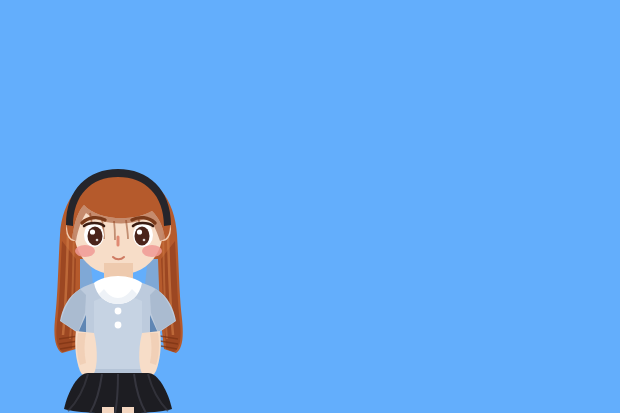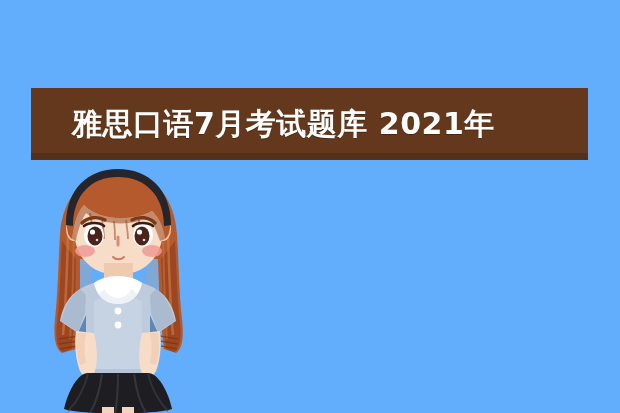--- a/index.html
+++ b/index.html
@@ -59,24 +59,20 @@
     width: 196px;
     height: 250px;
   }
   .illustration svg { display: block; }
 </style>
 </head>
 <body>
 
 <div id="stage">
 
-  <div class="banner">
-    <div class="banner-shade"></div>
-    <div class="banner-title">雅思口语7月考试题库 2021年</div>
-  </div>
 
   <div class="illustration">
     <svg width="196" height="250" viewBox="0 0 196 250" xmlns="http://www.w3.org/2000/svg">
 
       <g>
         <path d="M58 96 L72 94 L80 168 L62 170 Z" fill="#7fa8d6"></path>
         <path d="M130 94 L144 96 L140 170 L122 168 Z" fill="#7fa8d6"></path>
         <path d="M58 150 L80 150 L80 170 L62 172 Z" fill="#5f86b4"></path>
         <path d="M122 150 L142 150 L140 172 L122 170 Z" fill="#5f86b4"></path>
       </g>

